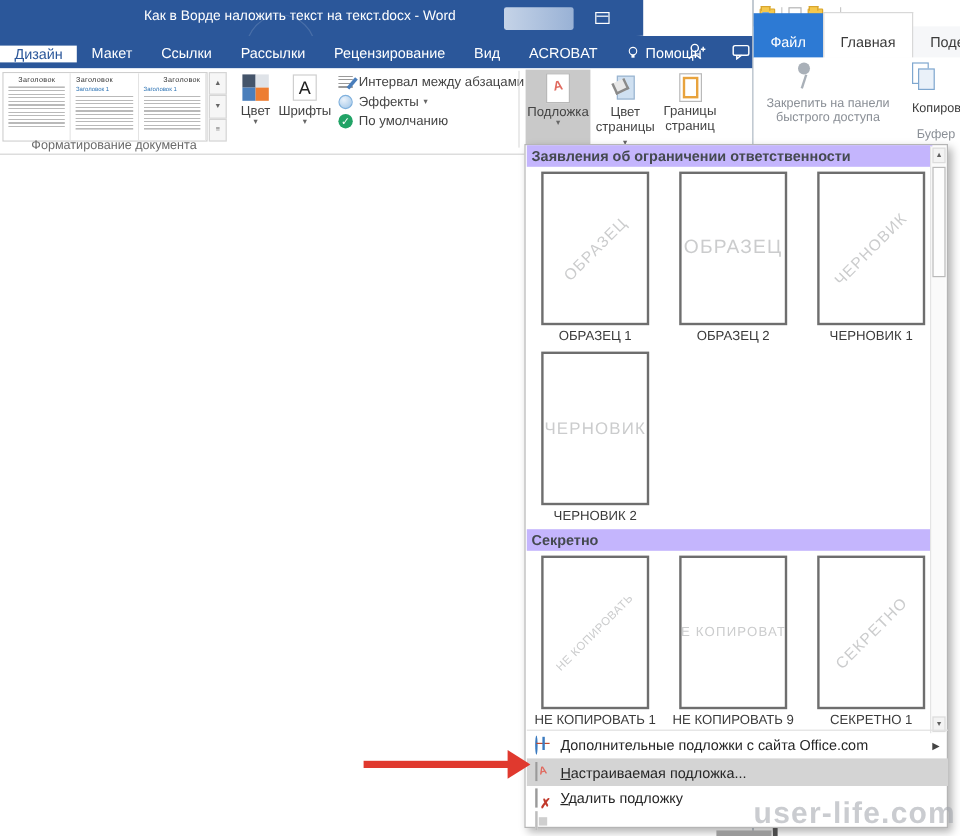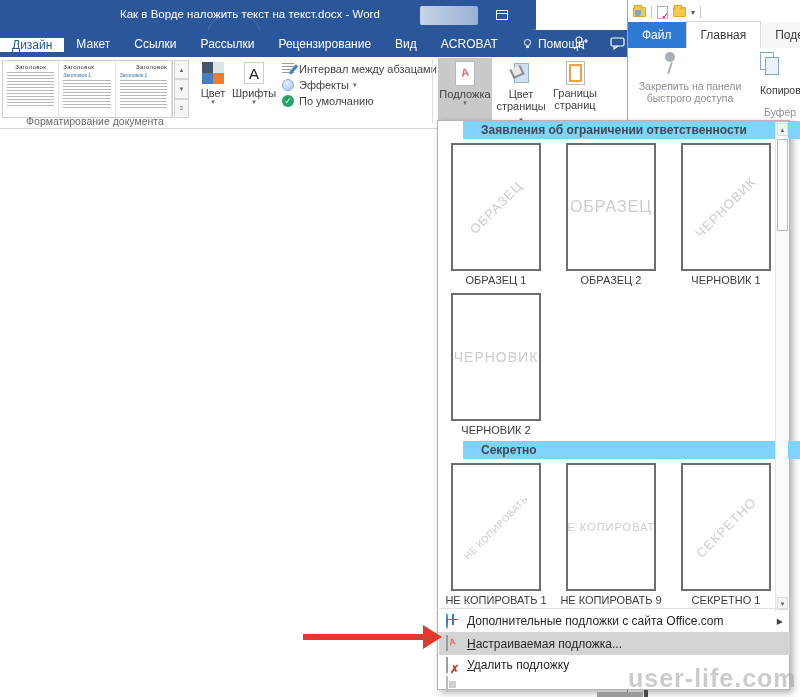--- a/index.html
+++ b/index.html
@@ -65,39 +65,39 @@
   .explorer { left:627px; top:0; width:173px; height:697px; background:#fff; border-left:1px solid #9aa7b5; }
   .qat { left:633px; top:3px; height:18px; display:flex; align-items:center; gap:5px; }
   .qat-sep { width:1px; height:12px; background:#c9c9c9; }
   .mini-folder { width:13px; height:10px; background:#f5c84c; border:1px solid #d8a52e; border-radius:1px; position:relative; }
   .mini-folder::before { content:""; position:absolute; left:0; top:-3px; width:6px; height:3px; background:#f5c84c; border:1px solid #d8a52e; border-bottom:none; }
   .mini-doc { width:11px; height:13px; background:#fff; border:1px solid #b5b5b5; position:relative; }
   .mini-doc::after { content:"✓"; position:absolute; right:-2px; bottom:-3px; color:#c2392b; font-size:9px; font-weight:bold; }
   .mini-badge { position:absolute; left:1px; bottom:0; width:6px; height:6px; background:#7aa7d8; border-radius:1px; }
   .qat-drop { font-size:8px; color:#555; }
   .etabs { left:628px; top:22px; width:172px; height:26px; display:flex; align-items:flex-end; background:#f6f7f9; }
-  .etab { font-size:12px; padding:6px 14px 6px; color:#3b3b3b; white-space:nowrap;text-align:center; }
+  .etab { font-size:12px; padding:17px 14px 6px; color:#3b3b3b; white-space:nowrap;text-align:center; }
   .etab.file { background:#2d7ad4; color:#fff; }
   .etab.current { background:#fff; border:1px solid #d8d8d8; border-bottom:none; }
   .eribbon { left:628px; top:48px; width:172px; height:72px; background:#fff; }
   .pin-icon { left:660px; top:52px; width:20px; height:24px; }
   .pin-head { width:10px; height:10px; border-radius:50%; background:#a9b0b8; margin:0 auto; }
   .pin-stem { width:2px; height:12px; background:#a9b0b8; margin:0 auto; transform:rotate(18deg); }
   .pin-label { left:632px; top:80px; width:116px; text-align:center; font-size:10.5px; color:#8a8f96; line-height:12px; }
   .copy-icon { left:760px; top:52px; width:22px; height:24px; }
   .copy-p1 { position:absolute; left:0; top:0; width:14px; height:18px; background:#fff; border:1px solid #7fa7cf; }
   .copy-p2 { position:absolute; left:5px; top:5px; width:14px; height:18px; background:#eaf1f9; border:1px solid #7fa7cf; }
   .copy-label { left:748px; top:84px; width:52px; font-size:10.5px; color:#3b3b3b; white-space:nowrap; overflow:hidden;margin-left:12px; }
   .clip-label { left:764px; top:106px; font-size:10.5px; color:#8a8f96; }
 
   
   .dropdown { left:437px; top:120px; width:353px; height:570px; background:#fff; border:1px solid #b5b5b5;
     box-shadow:3px 3px 7px rgba(0,0,0,.3); }
-  .sect-head { position:absolute; left:1px; width:338px; height:18px; background:#7dd3fc;
-    font-size:12px; font-weight:bold; color:#44494f; line-height:18px; padding-left:18px;margin-left:24px; }
+  .sect-head { position:absolute; left:1px; width:338px; height:18px; background:#c4b5fd;
+    font-size:12px; font-weight:bold; color:#44494f; line-height:18px; padding-left:4px; }
   .sh1 { top:0; } .sh2 { top:320px; }
   .wm-cell { position:absolute; width:116px; text-align:center; }
   .c0 { left:0px; } .c1 { left:115px; } .c2 { left:230px; }
   .r1 { top:22px; } .r2 { top:172px; } .r3 { top:342px; }
   .thumb { width:90px; height:128px; margin:0 auto; background:#fff; border:2px solid #6e6e6e;
     display:flex; align-items:center; justify-content:center; overflow:hidden; }
   .wm { color:#cbcccd; white-space:nowrap; letter-spacing:1px; }
   .wm-d { transform:rotate(-45deg); }
   .s-md { font-size:13px; } .s-lg { font-size:16px; } .s-hm { font-size:14px; }
   .s-sm { font-size:9.5px; letter-spacing:.5px; } .s-hs { font-size:11px; }

